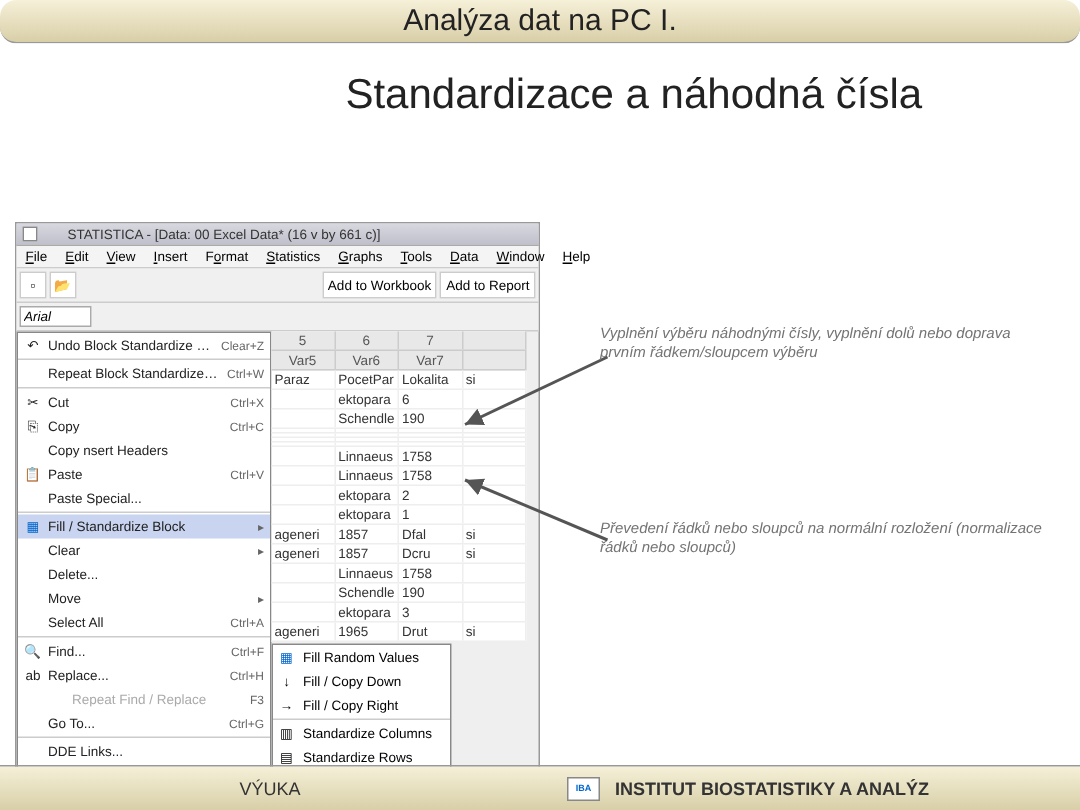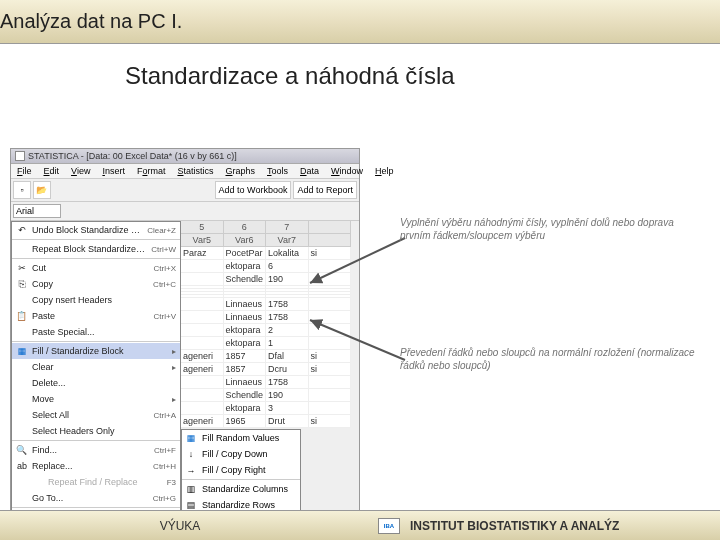--- a/index.html
+++ b/index.html
@@ -1,43 +1,43 @@
 <!DOCTYPE html>
 <html><head>
 <meta charset="utf-8">
 <style>
   * { box-sizing: border-box; margin: 0; padding: 0; }
   body { width: 720px; height: 540px; font-family: Arial, sans-serif; background: #fff; position: relative; overflow: hidden; }
 
-  .header { height: 44px; background: linear-gradient(to bottom, #f5f0d8 0%, #e8dfc0 50%, #d8cfa8 100%); border-bottom: 1px solid #999; display: flex; align-items: center; font-size: 20px; color: #222; }
-
-  .subtitle { font-size: 24px; color: #222; margin: 18px 0 8px 125px; }
+  .header { height: 29px; background: linear-gradient(to bottom, #f5f0d8 0%, #e8dfc0 50%, #d8cfa8 100%); border-bottom: 1px solid #999; display: flex; align-items: center; justify-content: center; font-size: 20px; color: #222; border-radius: 11px; }
+
+  .subtitle { text-align: center; font-size: 28px; color: #222; margin: 18px 0 8px 125px; }
 
   .app-window { position: absolute; left: 10px; top: 148px; width: 350px; border: 1px solid #999; background: #efefef; font-size: 10px; }
-  .titlebar { background: linear-gradient(to bottom, #d8d8e0, #c0c0cc); padding: 2px 4px; display: flex; align-items: center; gap: 3px; font-size: 9px; color: #333; border-bottom: 1px solid #aaa; }
+  .titlebar { background: linear-gradient(to bottom, #d8d8e0, #c0c0cc); padding: 2px 4px; display: flex; align-items: center; gap: 20px; font-size: 9px; color: #333; border-bottom: 1px solid #aaa; }
   .titlebar .logo { width: 10px; height: 10px; background: #fff; border: 1px solid #888; }
   .menubar { display: flex; gap: 0; background: #f4f4f4; border-bottom: 1px solid #ccc; font-size: 9px; }
   .menubar span { padding: 2px 6px; cursor: default; }
   .menubar span u { text-decoration: underline; }
 
   .toolbar { display: flex; gap: 2px; padding: 2px; background: #f0f0f0; border-bottom: 1px solid #ccc; align-items: center; }
   .tool-ico { width: 18px; height: 18px; border: 1px solid #ccc; background: #fff; display:flex; align-items:center; justify-content:center; font-size:9px; }
 
   .context-area { display: flex; }
   .context-menu { width: 170px; background: #fff; border: 1px solid #888; font-size: 9px; color: #222; }
   .ctx-item { display: flex; align-items: center; padding: 2px 4px; gap: 4px; border-bottom: 0; }
   .ctx-item.highlight { background: #c8d4f0; }
   .ctx-item .lbl { flex: 1; white-space: nowrap; overflow: hidden; text-overflow: ellipsis; }
   .ctx-item .shortcut { color: #666; font-size: 8px; }
   .ctx-item.disabled { color: #aaa; gap: 20px; }
   .ctx-sep { height: 1px; background: #ccc; margin: 1px 0; }
   .ctx-ico { width: 12px; height: 12px; display:inline-flex; align-items:center; justify-content:center; font-size:9px; }
 
   .font-row { display:flex; align-items:center; gap:2px; padding:2px; background:#f0f0f0; border-bottom:1px solid #ccc; font-size:9px;}
-  .font-row input { font-size:9px; height:14px; width:48px; border:1px solid #aaa; background:#fff; padding:0 2px;}
+  .font-row input { font-size:9px; height:14px; width:48px; border:1px solid #aaa; background:#fff; padding:0 2px;font-style:italic;}
 
   .submenu { width: 120px; background:#fff; border:1px solid #888; font-size:9px; margin-top: 104px; }
   .sub-item { padding: 3px 6px 3px 20px; position:relative; white-space: nowrap; }
   .sub-item .sico { position:absolute; left:3px; top:2px; width:12px; height:12px; font-size:9px; display:flex; align-items:center; justify-content:center; }
   .sub-sep { height:1px; background:#ccc; margin:1px 0; }
 
   .grid-area { position:absolute; left:180px; top:0; width:170px; background:#fff; font-size:9px; }
   .grid-head { display:flex; background:#e8e8e8; border-bottom:1px solid #ccc; }
   .grid-head span { flex:1; padding:1px 2px; border-right:1px solid #ccc; text-align:center; color:#555; }
   .grid-row { display:flex; border-bottom:1px solid #eee; }
@@ -146,24 +146,20 @@
         </div>
       <div class="ctx-item">
           <span class="ctx-ico"></span>
           <span class="lbl">Move</span>
           <span class="shortcut">▸</span>
         </div>
       <div class="ctx-item">
           <span class="ctx-ico"></span>
           <span class="lbl">Select All</span>
           <span class="shortcut">Ctrl+A</span>
-        </div>
-      <div class="ctx-item">
-          <span class="ctx-ico"></span>
-          <span class="lbl">Select Headers Only</span>
         </div>
       <div class="ctx-sep"></div>
       <div class="ctx-item">
           <span class="ctx-ico">🔍</span>
           <span class="lbl">Find...</span>
           <span class="shortcut">Ctrl+F</span>
         </div>
       <div class="ctx-item">
           <span class="ctx-ico">ab</span>
           <span class="lbl">Replace...</span>

